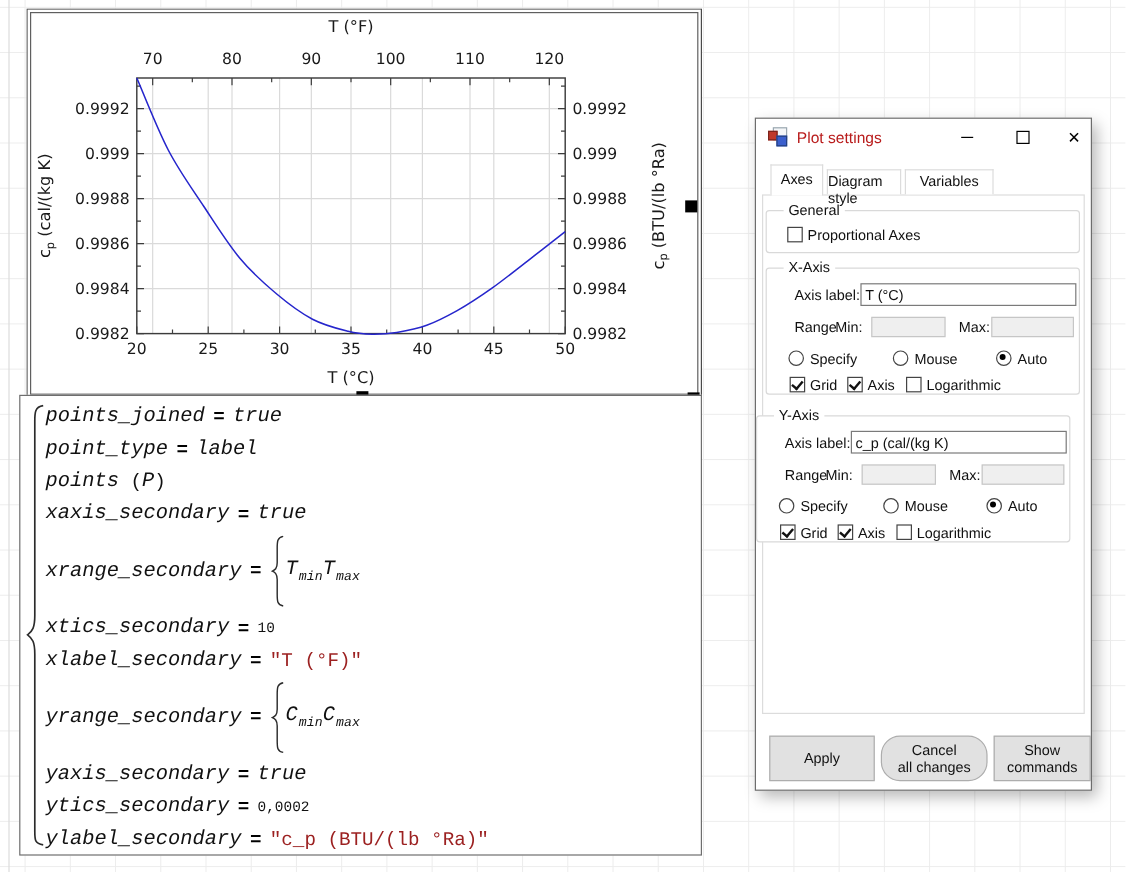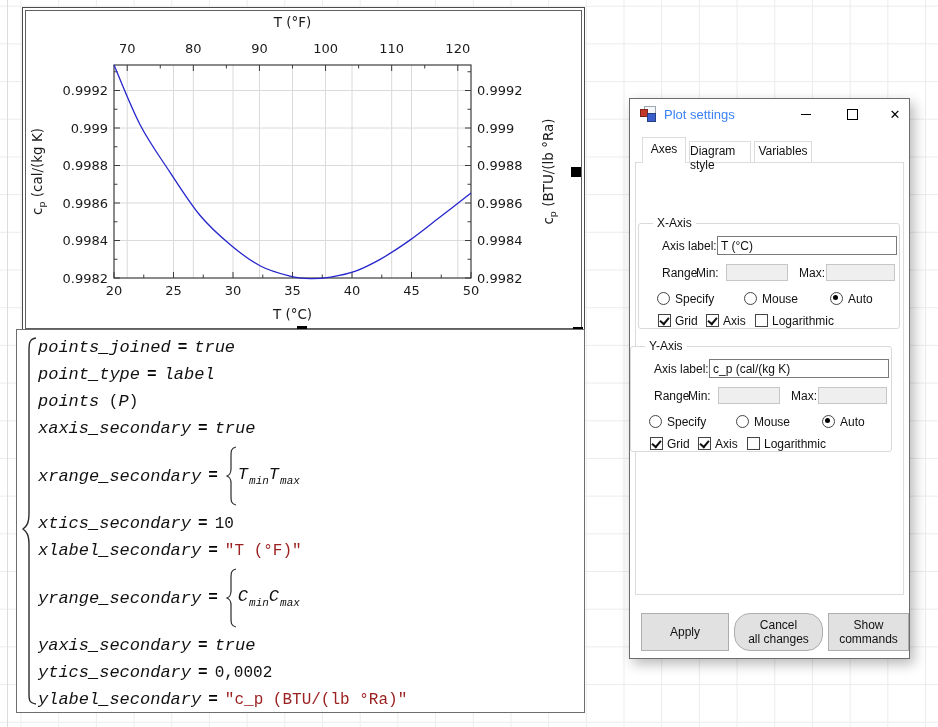--- a/index.html
+++ b/index.html
@@ -20,38 +20,38 @@
 
   
   .code-region{position:absolute;left:16px;top:329px;width:569px;height:384px;background:#fff;
     border:1px solid #6e6e6e;box-sizing:border-box}
   .big-brace{position:absolute;left:4px;top:5px}
   .code-lines{position:absolute;left:21px;top:0;padding-top:4px}
   .code-line{display:flex;align-items:center;height:27px;white-space:pre}
   .code-line.tall{height:68px}
   .seg-id,.seg-kw{font-family:"Liberation Mono",monospace;font-style:italic;font-size:17px;color:#111}
   .seg-op{font-family:"Liberation Mono",monospace;font-weight:bold;font-size:16px;color:#000;margin:0 7px}
-  .seg-num{font-family:"Liberation Mono",monospace;font-size:16px;color:#111}
+  .seg-num{font-family:"Liberation Mono",monospace;font-size:12px;color:#111}
   .seg-plain{font-family:"Liberation Mono",monospace;font-size:16px;color:#111}
   .seg-str{font-family:"Liberation Mono",monospace;font-size:16px;color:#9c2121}
   .sub-base{font-family:"Liberation Mono",monospace;font-style:italic;font-size:17px;color:#111}
   .sub-sub{font-family:"Liberation Mono",monospace;font-style:italic;font-size:11px;color:#111;vertical-align:-5px;margin-left:1px}
   .seg-sys{display:inline-flex;align-items:center}
   .sys-col{display:flex;justify-content:center}
   .sys-row{height:29px;display:flex;align-items:center}
 
   
   .dialog{position:absolute;left:629px;top:98px;width:281px;height:561px;background:#fff;
     border:1px solid #6d6d6d;box-sizing:border-box;box-shadow:4px 5px 12px rgba(0,0,0,.28)}
   .titlebar{position:absolute;left:0;top:0;width:100%;height:30px}
   .app-icon{position:absolute;left:10px;top:7px;width:16px;height:16px}
   .app-icon .win{position:absolute;left:4px;top:0;width:10px;height:9px;border:1px solid #9aa7b0;background:#f4f6f8}
   .app-icon .red{position:absolute;left:0;top:3px;width:6px;height:6px;background:#c0392b;border:1px solid #7c241c}
   .app-icon .blue{position:absolute;left:7px;top:7px;width:7px;height:7px;background:#3a5fcd;border:1px solid #24407e}
-  .dlg-title{position:absolute;left:34px;top:8px;font-size:13px;color:#3b82f6}
+  .dlg-title{position:absolute;left:34px;top:8px;font-size:13px;color:#b91c1c}
   .winbtn{position:absolute;top:0;height:30px;width:34px;display:flex;align-items:center;justify-content:center;cursor:default}
   .wb-min{left:159px}.wb-max{left:205px}.wb-close{left:249px;width:32px}
   .glyph-min{width:10px;border-top:1px solid #000}
   .glyph-max{width:9px;height:9px;border:1px solid #000}
   .glyph-close{font-size:13px;color:#000;line-height:13px}
   .tabpage-border{position:absolute;left:5px;top:63px;width:269px;height:433px;border:1px solid #dcdcdc;box-sizing:border-box;background:#fff}
   .tab{position:absolute;box-sizing:border-box;background:#fff;border:1px solid #dcdcdc;border-bottom:none;
        font-size:12px;color:#111;display:flex;align-items:flex-start;justify-content:center;padding-top:4px}
   .tab.active{top:38px;height:26px;z-index:3}
   .tab.inactive{top:42px;height:21px;z-index:1;padding-top:2px}
@@ -232,23 +232,28 @@
         </span>
       <span class="winbtn wb-close">
           <span class="glyph-close">✕</span>
         </span>
     </div>
 
     <div class="tabpage-border"></div>
     <div id="tabStrip">
         <div class="tab active" style="left: 12px; width: 44px;">Axes</div>
         <div class="tab inactive" style="left: 59px; width: 62px;">Diagram style</div>
-        <div class="tab inactive" style="left: 124px; width: 58px;">Variables</div>
-      </div>
-
+        <div class="tab inactive" style="left: 124px; width: 74px;">Variables</div>
+      </div>
+
+    <div class="group g-general" id="generalGroup">
+      <span class="legend">General</span>
+    <span class="check" style="left: 17px; top: 13px;"></span>
+        <span class="cap" style="left: 34px; top: 13px;">Proportional Axes</span>
+      </div>
     <div class="group g-x" id="xAxisMount">
         <span class="legend">X-Axis</span>
         <span class="cap" style="left: 23px; top: 15px;">Axis label:</span>
         <input class="txt" type="text" value="T (°C)" style="left: 78px; top: 12px; width: 180px; height: 19px;">
         <span class="cap" style="left: 23px; top: 42px;">Range</span>
         <span class="cap" style="left: 57px; top: 42px;">Min:</span>
         <input class="txt dis" type="text" disabled="" style="left: 87px; top: 40px; width: 62px; height: 17px;">
         <span class="cap" style="left: 160px; top: 42px;">Max:</span>
         <input class="txt dis" type="text" disabled="" style="left: 187px; top: 40px; width: 69px; height: 17px;">
         <span class="radio" style="left: 18px; top: 68px;"></span>

